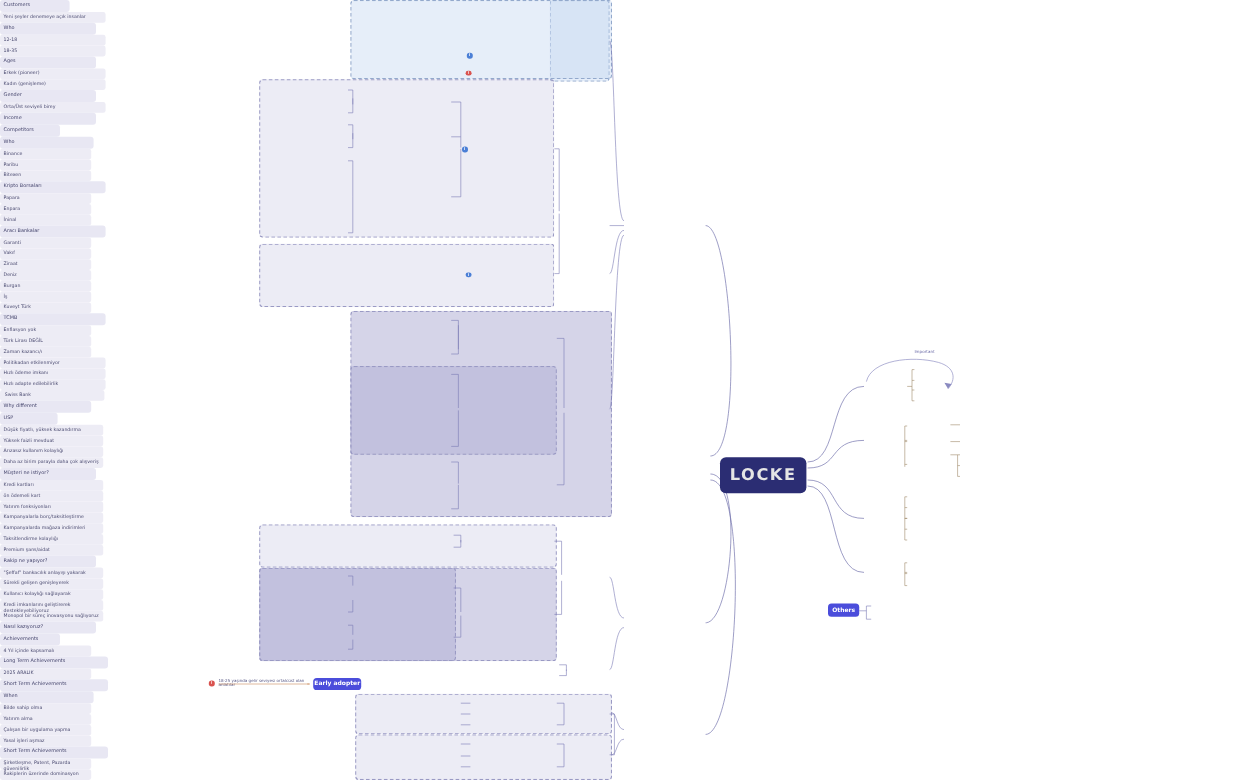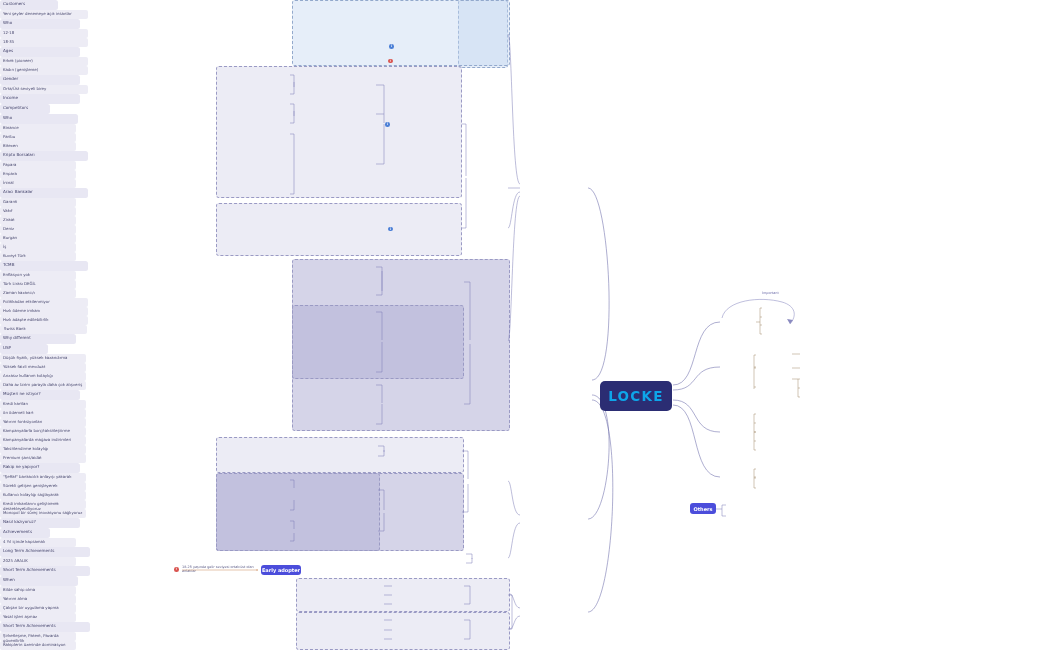--- a/index.html
+++ b/index.html
@@ -6,21 +6,21 @@
   body{width:1050px;height:650px;position:relative;overflow:hidden;
        font-family:"DejaVu Sans","Liberation Sans",sans-serif;
        font-size:4.2px;color:#3a3a5e;-webkit-font-smoothing:antialiased;}
   .canvas{position:absolute;left:0;top:0;width:1050px;height:650px;}
   svg.links{position:absolute;left:0;top:0;width:1050px;height:650px;pointer-events:none;}
   .leaf{background:#edecf5;color:#4a4a70;padding:1px 3px;font-size:3.9px;
         border-radius:2px;height:7px;}
   .mid{background:#e8e7f3;color:#43436b;padding:1px 3px;font-size:4.1px;
        border-radius:2.5px;height:8px;}
   .mid.rt{justify-content:flex-end;}
-  .center{position:absolute;background:#2b2d73;color:#0ea5e9;font-weight:bold;
+  .center{position:absolute;background:#2b2d73;color:#e5e5e5;font-weight:bold;
           font-size:13.5px;letter-spacing:1.3px;border-radius:5px;
           display:flex;align-items:center;justify-content:center;}
   .pill{position:absolute;background:#4b4ddb;color:#fff;font-weight:bold;
         font-size:5px;border-radius:3px;display:flex;align-items:center;
         justify-content:center;}
 
   
   .frame{position:absolute;box-sizing:border-box;border:0.7px dashed #9a9ac4;
          border-radius:3px;background:rgba(208,207,230,0.40);}
   .frame.blue{background:rgba(196,214,240,0.42);border-color:#93a9cc;}

